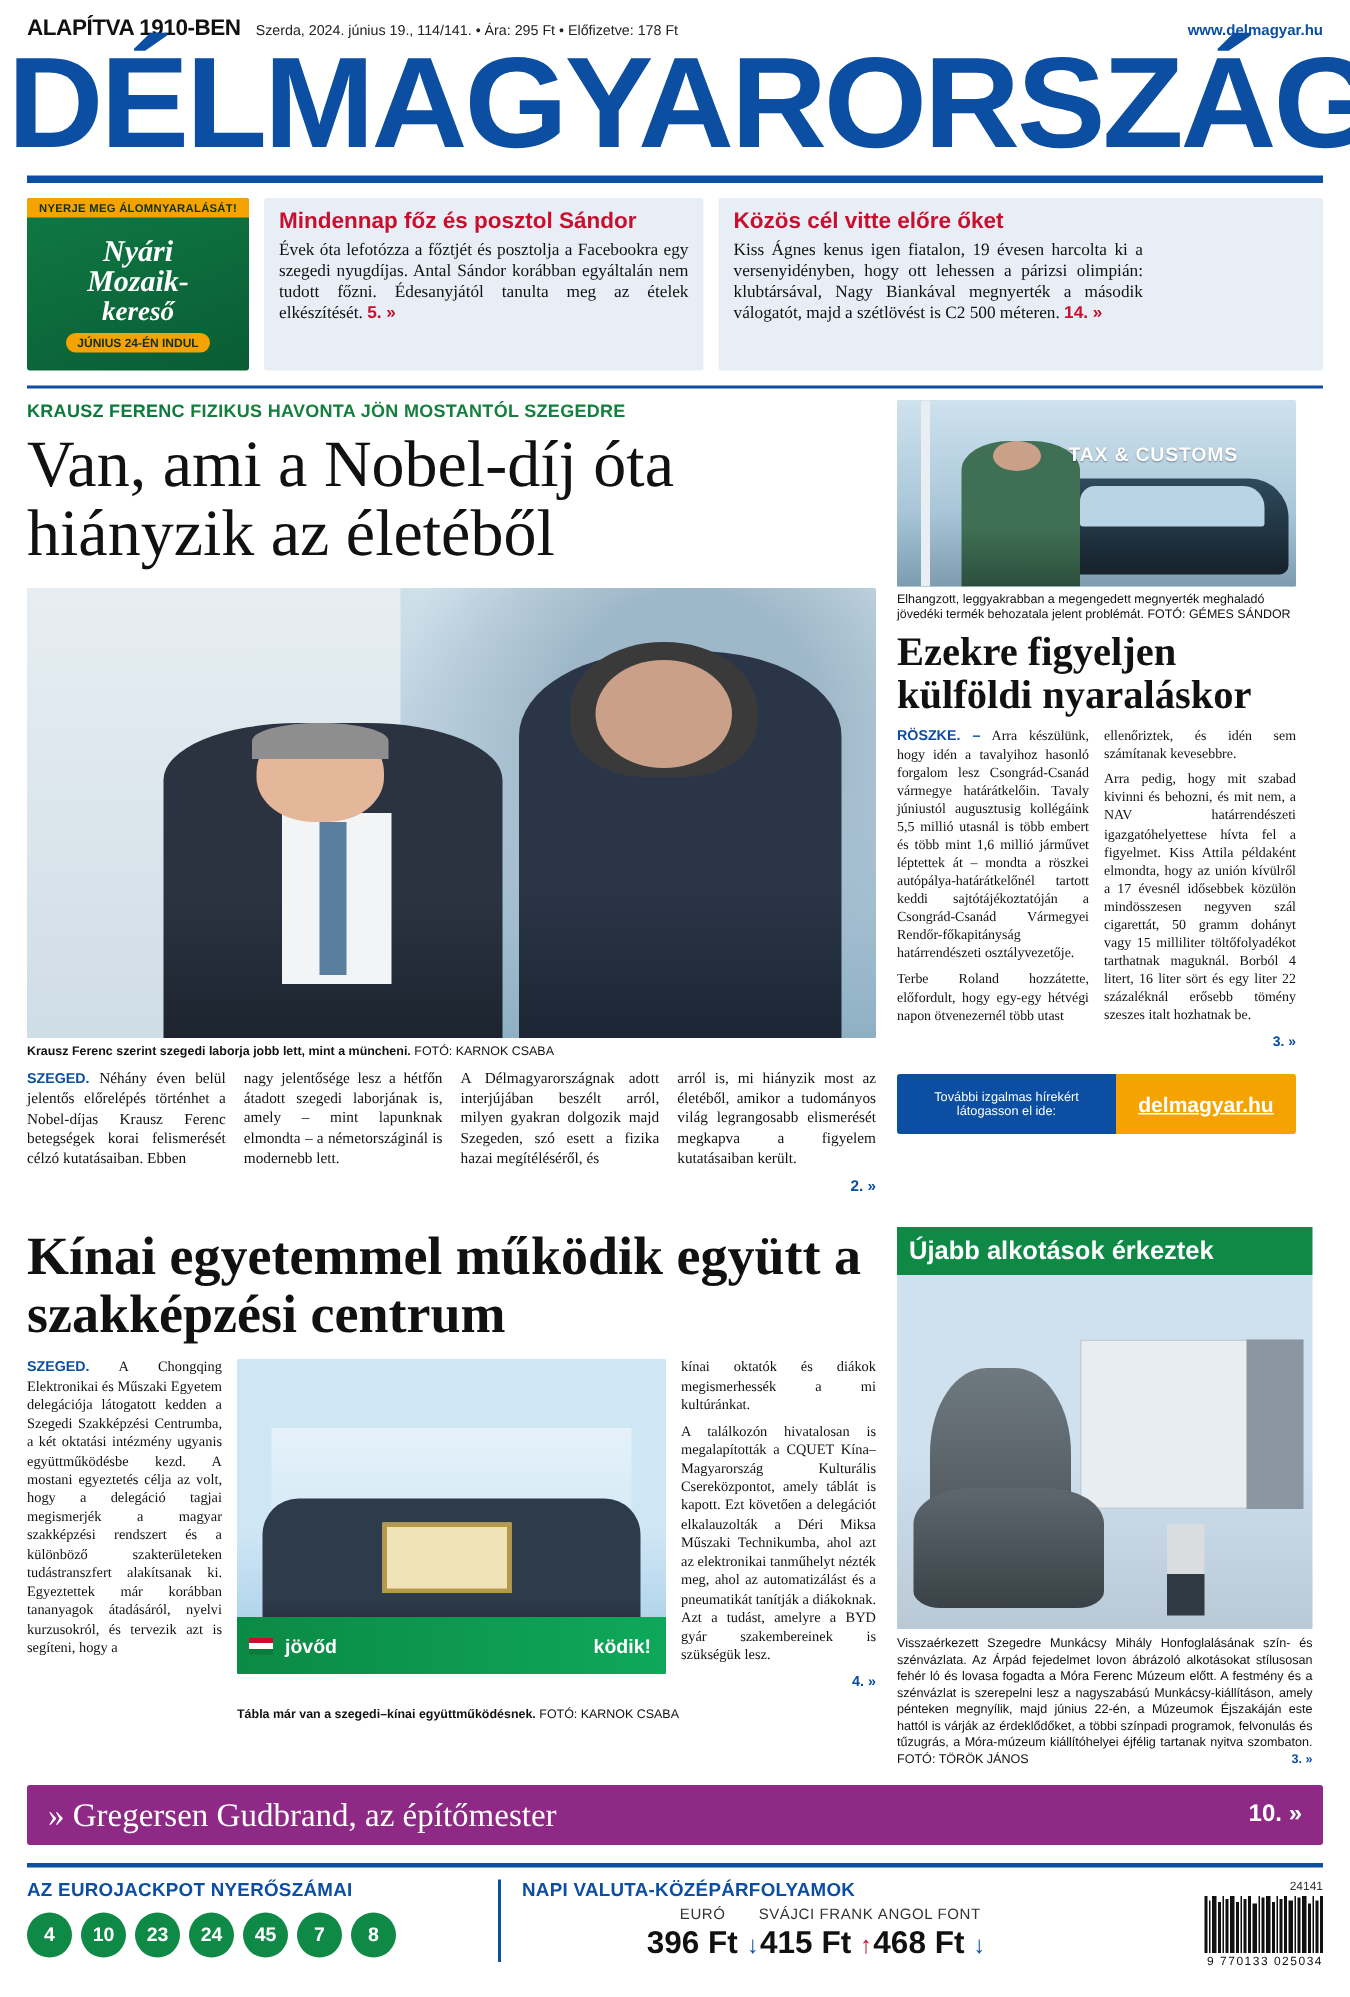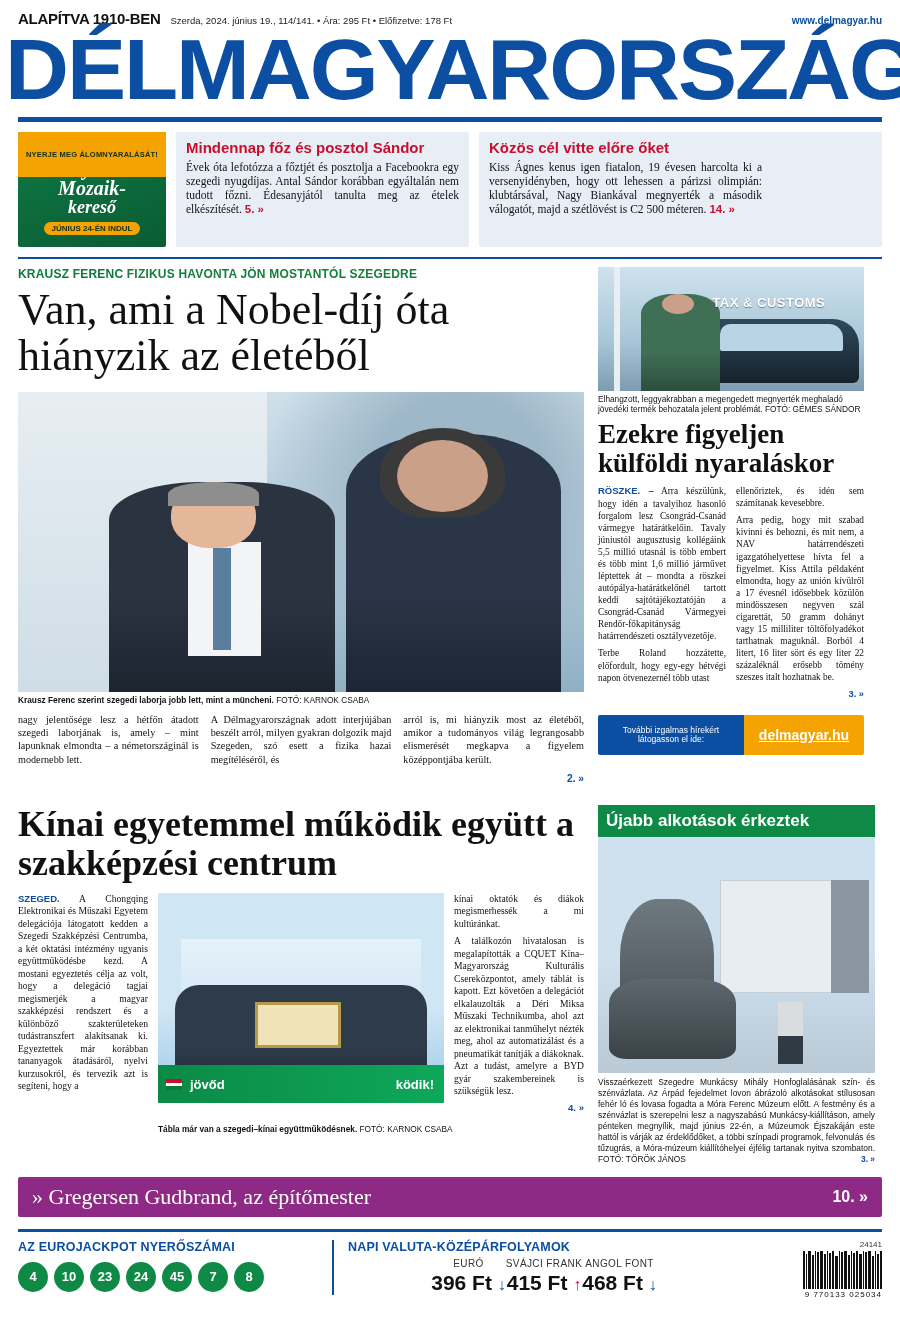--- a/index.html
+++ b/index.html
@@ -37,21 +37,21 @@
   
   .promorow { display:flex; gap:10px; margin-top:10px; height:115px; position:relative; }
   .promo-green {
     width:148px; background:linear-gradient(160deg,#0f7a45,#0a5c33);
     color:#fff; border-radius:2px; position:relative; overflow:hidden;
     display:flex; flex-direction:column; align-items:center; justify-content:center;
   }
   .promo-green .ribbon {
     position:absolute; top:0; left:0; right:0; background:#f5a300; color:#0b3; 
     font-family:"Liberation Sans", sans-serif; font-weight:bold; font-size:7.5px;
-    color:#10301d; text-align:center; padding:18px 0; letter-spacing:0.2px;
+    color:#10301d; text-align:center; padding:2px 0; letter-spacing:0.2px;
   }
   .promo-green .mz1 { font-family:"Liberation Serif", serif; font-style:italic; font-weight:bold; font-size:20px; line-height:1.0; margin-top:14px; }
   .promo-green .mz2 { font-family:"Liberation Serif", serif; font-style:italic; font-weight:bold; font-size:20px; line-height:1.0; }
   .promo-green .mz3 { font-family:"Liberation Serif", serif; font-style:italic; font-weight:bold; font-size:18px; line-height:1.0; }
   .promo-green .date {
     margin-top:6px; background:#f5a300; color:#10301d; font-family:"Liberation Sans", sans-serif;
     font-weight:bold; font-size:8px; padding:2px 8px; border-radius:8px;
   }
   .teaser { flex:1; background:#e7eef6; border-radius:2px; padding:8px 10px; }
   .teaser h3 { margin:0 0 4px 0; font-family:"Liberation Sans", sans-serif; color:#c8102e; font-size:15px; line-height:1.08; font-weight:bold; }
@@ -266,27 +266,30 @@
         <div class="whair"></div>
         <div class="whead"></div>
       </div>
       <div class="cap" style="font-family:'Liberation Sans',sans-serif;font-size:8.3px;padding-top:3px;">
         <b>Krausz Ferenc szerint szegedi laborja jobb lett, mint a müncheni.</b>
         <span>FOTÓ: KARNOK CSABA</span>
       </div>
 
       <div class="body-3col">
         <div class="c">
+          <p><span class="place">SZEGED.</span> <span>Néhány éven belül jelentős előrelépés történhet a Nobel-díjas Krausz Ferenc betegségek korai felismerését célzó kutatásaiban. Ebben</span></p>
+        </div>
+        <div class="c">
           <p>nagy jelentősége lesz a hétfőn átadott szegedi laborjának is, amely – mint lapunknak elmondta – a németországinál is modernebb lett.</p>
         </div>
         <div class="c">
           <p>A Délmagyarországnak adott interjújában beszélt arról, milyen gyakran dolgozik majd Szegeden, szó esett a fizika hazai megítéléséről, és</p>
         </div>
         <div class="c">
-          <p>arról is, mi hiányzik most az életéből, amikor a tudományos világ legrangosabb elismerését megkapva a figyelem középpontjába került.</p>
+          <p>arról is, mi hiányzik most az életéből, amikor a tudományos világ legrangosabb elismerését megkapva a figyelem kutatásaiban került.</p>
           <p style="text-align:right;"><span class="pgref">2. »</span></p>
         </div>
       </div>
     </div>
 
     <div class="col-right">
       <div class="photo photoB">
         <div class="sky"></div>
         <div class="pole"></div>
         <div class="car"></div>

